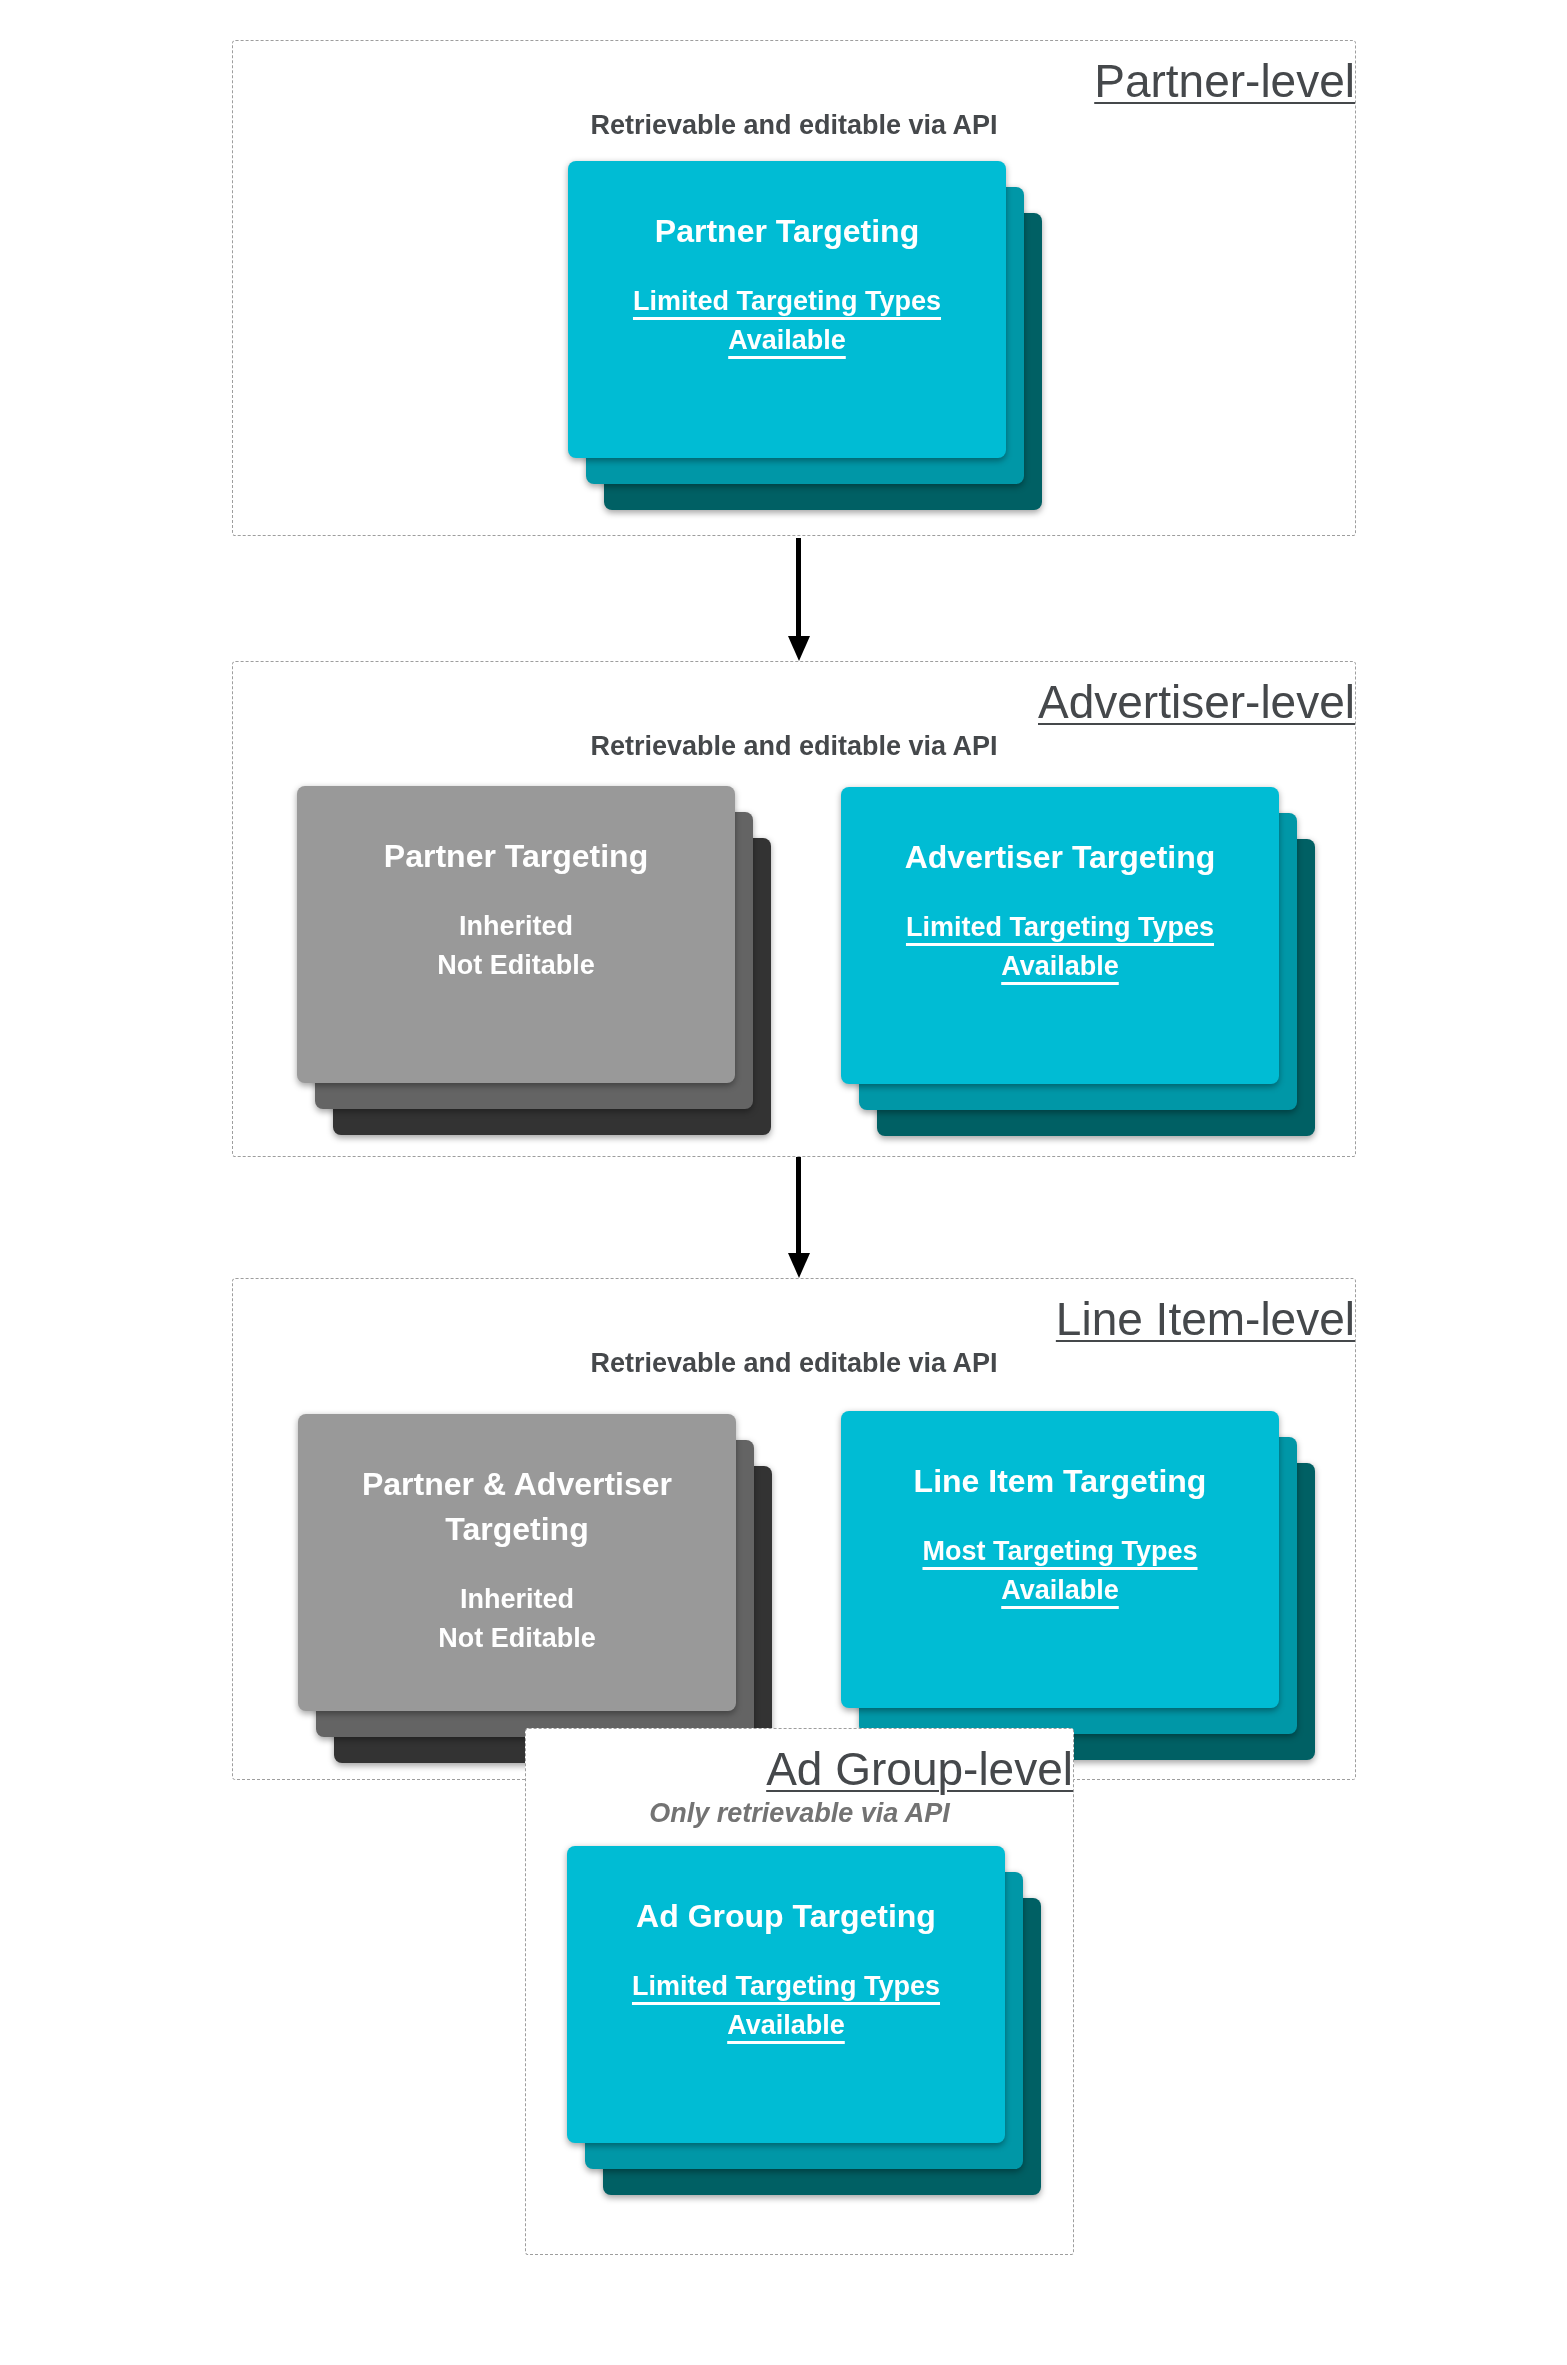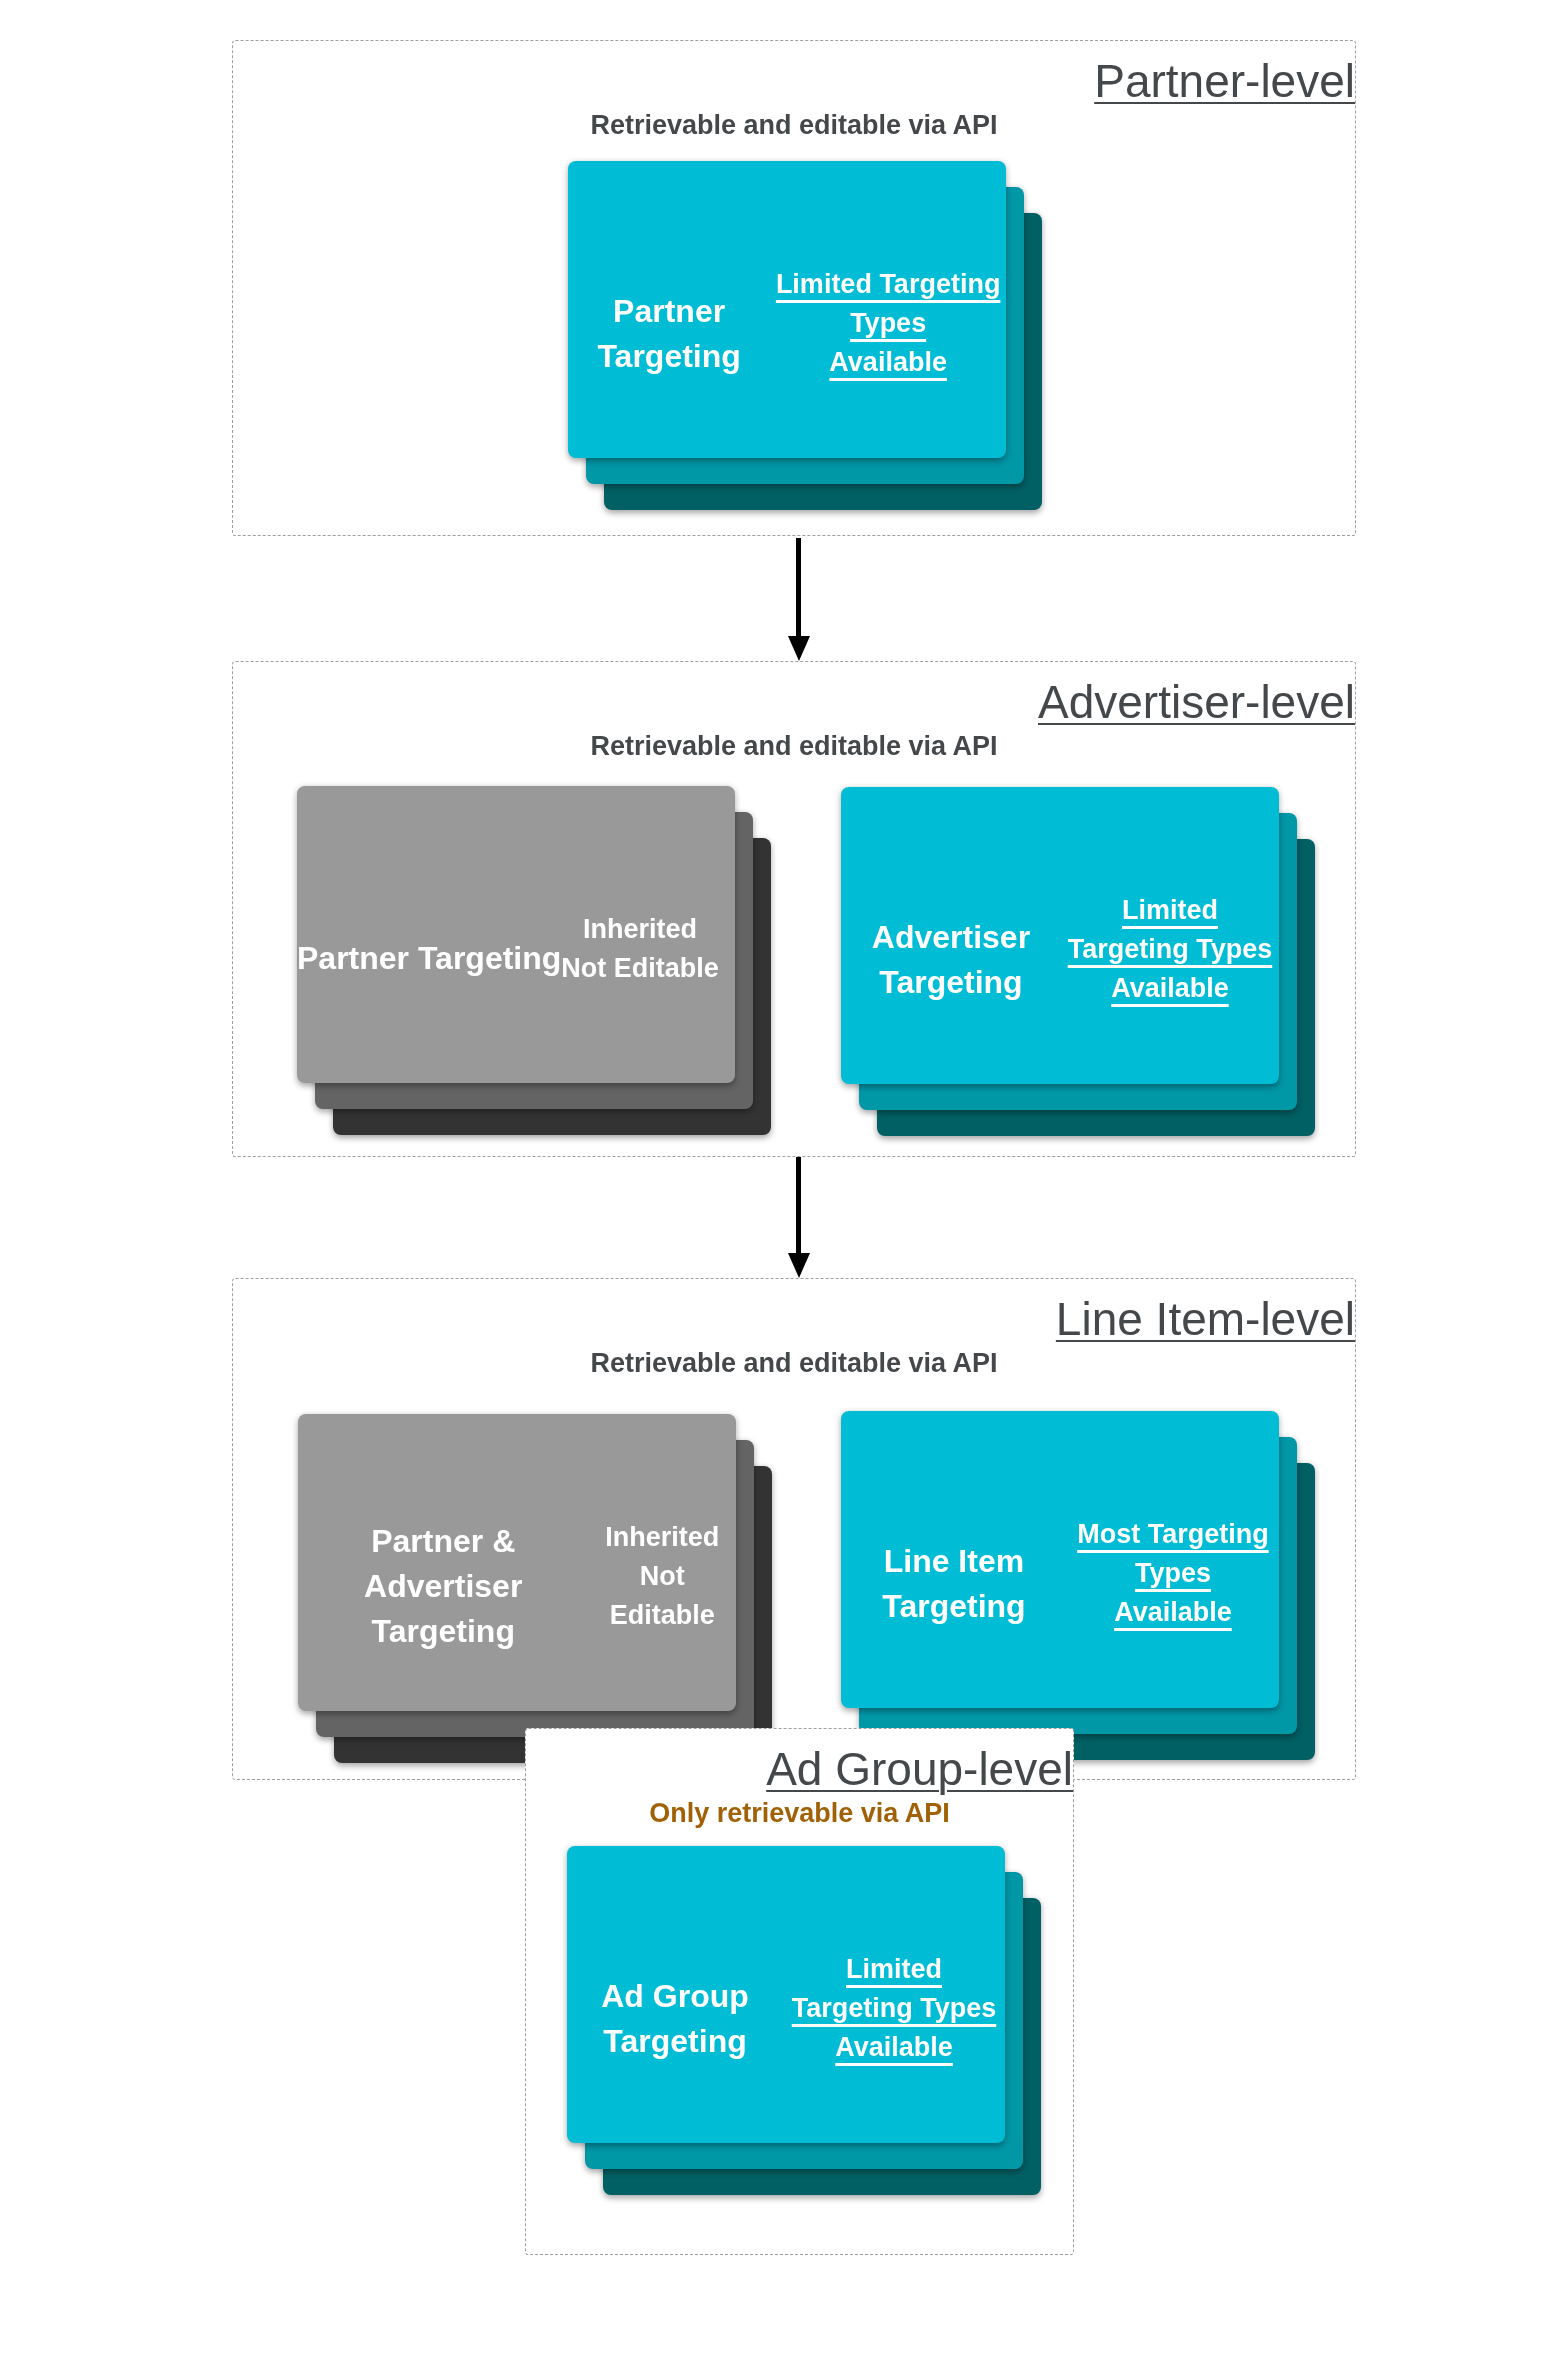--- a/index.html
+++ b/index.html
@@ -16,31 +16,31 @@
     box-sizing:border-box;
   }
   .hdr{width:100%;text-align:center;padding-top:18px;}
   .hdr-line1{
     font-size:46px;line-height:45px;color:#45484b;font-weight:400;
     text-decoration:underline;text-decoration-thickness:1.8px;text-underline-offset:4.5px;text-align:right;
   }
   .hdr-line2{
     font-size:27px;line-height:43px;color:#45484b;font-weight:700;
   }
-  .hdr-line2.alert{color:#a16207;}
+  .hdr-line2.alert{color:#737373;font-style:italic;}
   .stack{position:absolute;width:473px;height:349px;}
   .layer{
     position:absolute;width:438px;height:297px;border-radius:8px;
     box-shadow:0 2.7px 6.3px rgba(0,0,0,0.35);
   }
   .l-back{left:36px;top:52px;}
   .l-mid{left:18px;top:26px;}
   .l-front{
     left:0;top:0;
-    display:flex;flex-direction:row;align-items:center;text-align:center;
+    display:flex;flex-direction:column;align-items:center;text-align:center;
   }
   .teal .l-back{background:#006064;}
   .teal .l-mid{background:#0097a7;}
   .teal .l-front{background:#00bcd4;}
   .gray .l-back{background:#333333;}
   .gray .l-mid{background:#646464;}
   .gray .l-front{background:#999999;}
   .card-title{
     margin-top:48px;font-size:32px;line-height:45px;font-weight:700;color:#ffffff;
     white-space:pre-line;max-width:411px;

